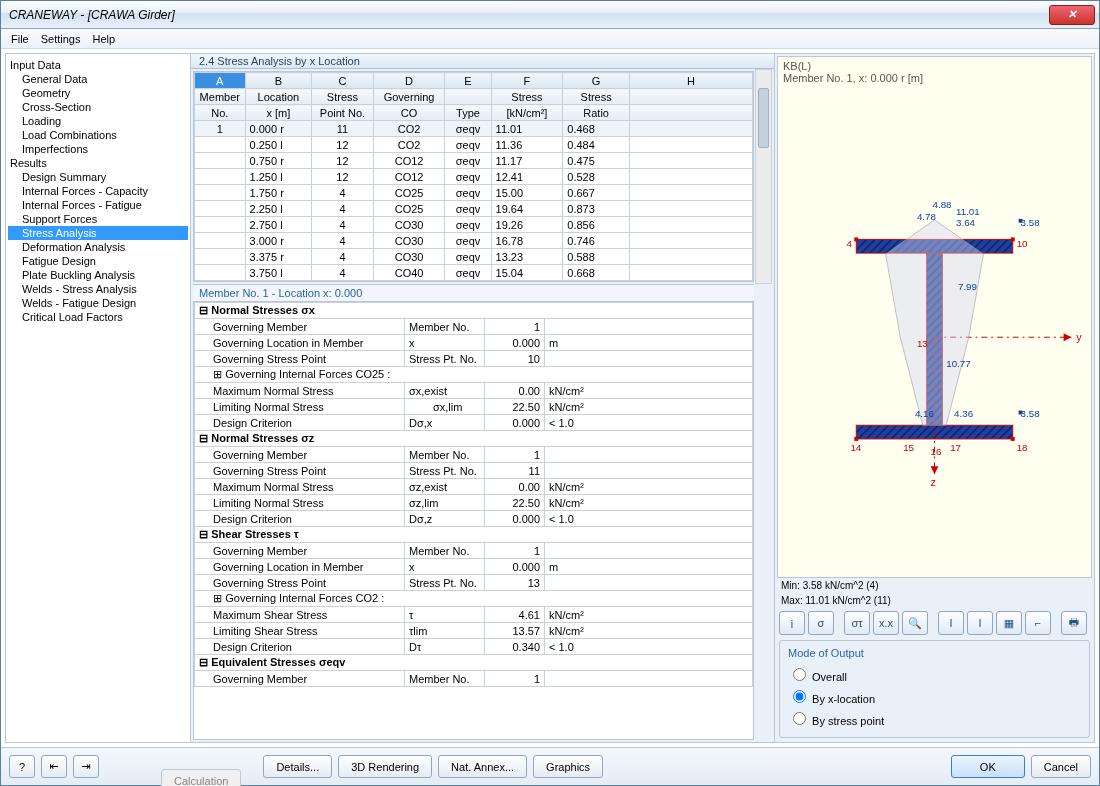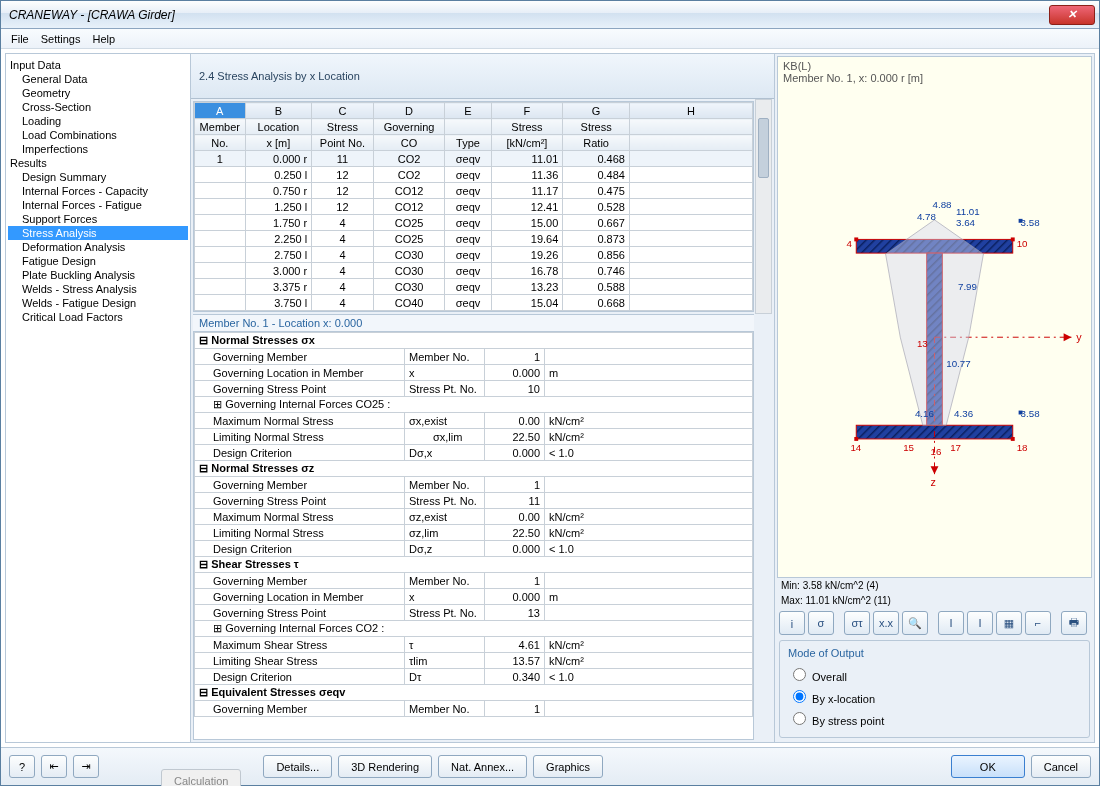--- a/index.html
+++ b/index.html
@@ -10,29 +10,29 @@
   .titlebar .close { width:46px; height:20px; background:linear-gradient(#e67, #c8342a); border:1px solid #8a2018; border-radius:3px; color:#fff; text-align:center; font-weight:bold; line-height:16px; cursor:pointer;}
   .menubar { height:20px; background:linear-gradient(#f8fbfe,#ecf2f9); display:flex; gap:12px; padding:0 10px; align-items:center; border-bottom:1px solid #d0dae4;}
   .menubar span { cursor:default; }
   .main { flex:1; display:flex; border:1px solid #b8c8d8; margin:4px; }
   .tree { width:185px; background:#fff; border-right:1px solid #b8c8d8; padding:4px 2px; overflow:hidden;}
   .tree .node { padding:1px 2px 1px 14px; cursor:pointer; white-space:nowrap;}
   .tree .root { padding-left:2px; }
   .tree .node.sel { background:#3399ff; color:#fff; }
   .content { flex:1; display:flex; }
   .center { flex:1; display:flex; flex-direction:column; background:#eaf0f7; }
-  .pane-title { background:linear-gradient(#f0f6fc,#dde8f3); border-bottom:1px solid #b0c0d0; padding:16px 8px; font-weight:normal; color:#2a4560;}
+  .pane-title { background:linear-gradient(#f0f6fc,#dde8f3); border-bottom:1px solid #b0c0d0; padding:1px 8px; font-weight:normal; color:#2a4560;}
   .grid-wrap { background:#fff; border:1px solid #b8c8d8; margin:2px 20px 2px 2px; position:relative;}
   table.grid { border-collapse:collapse; width:100%; font-size:11px; }
   .grid th, .grid td { border:1px solid #c8d0d8; padding:1px 4px; height:16px; }
   .grid th { background:linear-gradient(#f6f9fc,#e4ecf4); font-weight:normal; }
   .grid th.col { background:linear-gradient(#f0f5fb,#dce6f1); }
   .grid th.sel { background:#3a8fe0; color:#fff; }
   .grid td { background:#fff; }
-  .grid td.r { text-align:right; }
+  .grid td.r { }
   .grid td.c { text-align:center; }
   .grid td.sel { background:#eef4fa; }
   .detail-title { color:#2a65a0; padding:2px 6px; background:#f2f6fb; border-top:1px solid #b8c8d8;}
   .detail-wrap { flex:1; background:#fff; border:1px solid #b8c8d8; margin:0 20px 2px 2px; overflow:hidden;}
   table.det { border-collapse:collapse; width:100%; font-size:11px;}
   .det td { border:1px solid #c8d0d8; padding:1px 4px; height:16px; }
   .det td.h { font-weight:bold; background:#fff; }
   .det td.r { text-align:right; }
   .right { width:320px; background:#eaf0f7; border-left:1px solid #b8c8d8; display:flex; flex-direction:column; padding:2px;}
   .viewer { flex:1; background:#fffff0; border:1px solid #b8c8d8; position:relative; overflow:hidden;}

